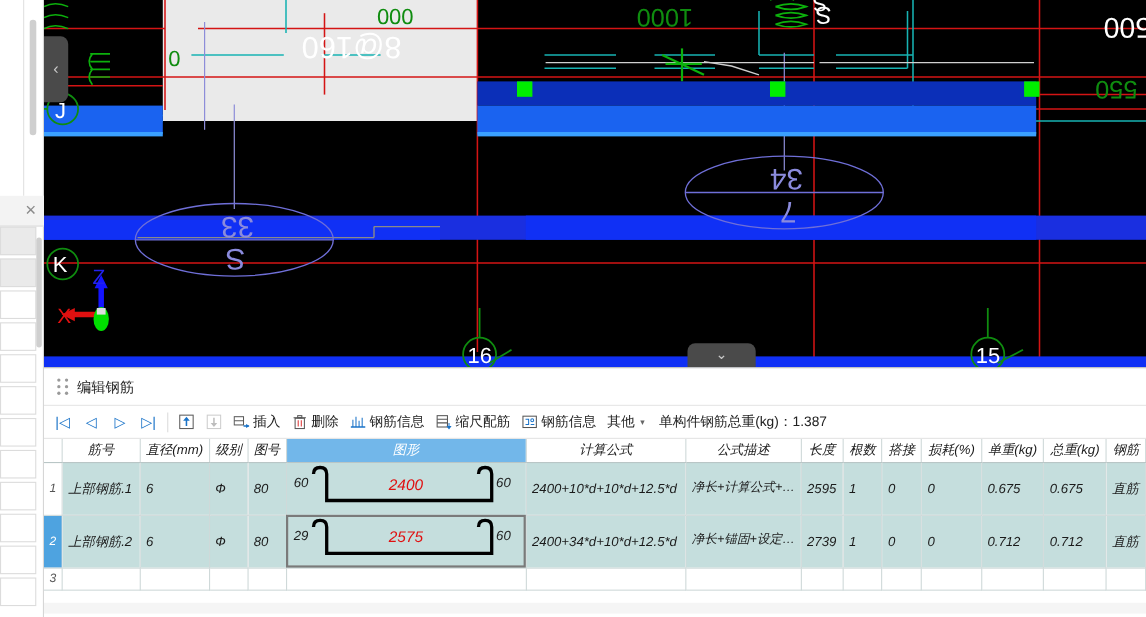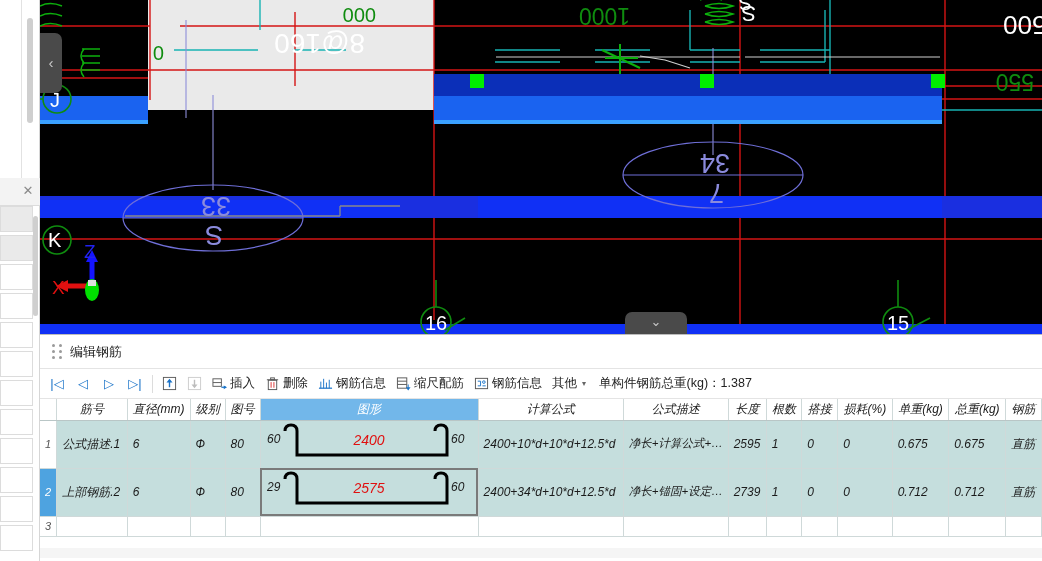--- a/index.html
+++ b/index.html
@@ -458,21 +458,21 @@
             <th>损耗(%)</th>
             <th>单重(kg)</th>
             <th>总重(kg)</th>
             <th>钢筋</th>
           </tr>
         </thead>
         <tbody>
 
           <tr>
             <td class="rowhdr">1</td>
-            <td>公式描述.1</td>
+            <td>上部钢筋.1</td>
             <td>6</td>
             <td class="c-center">Ф</td>
             <td>80</td>
             <td class="shape-cell">
               <svg class="shape-svg" width="217" height="46" viewBox="0 0 217 46">
                 <path d="M24 10 q0 -6 6 -6 q6 0 6 6 L36 34 L186 34 L186 10 q0 -6 -6 -6 q-6 0 -6 6" fill="none" stroke="#000" stroke-width="3" stroke-linejoin="miter"></path>
                 <text x="6" y="22" font-size="12" fill="#1b1b1b" font-family="'Liberation Sans',sans-serif">60</text>
                 <text x="190" y="22" font-size="12" fill="#1b1b1b" font-family="'Liberation Sans',sans-serif">60</text>
                 <text x="108" y="24" font-size="14" fill="#e01010" text-anchor="middle" font-family="'Liberation Sans',sans-serif">2400</text>
               </svg>

